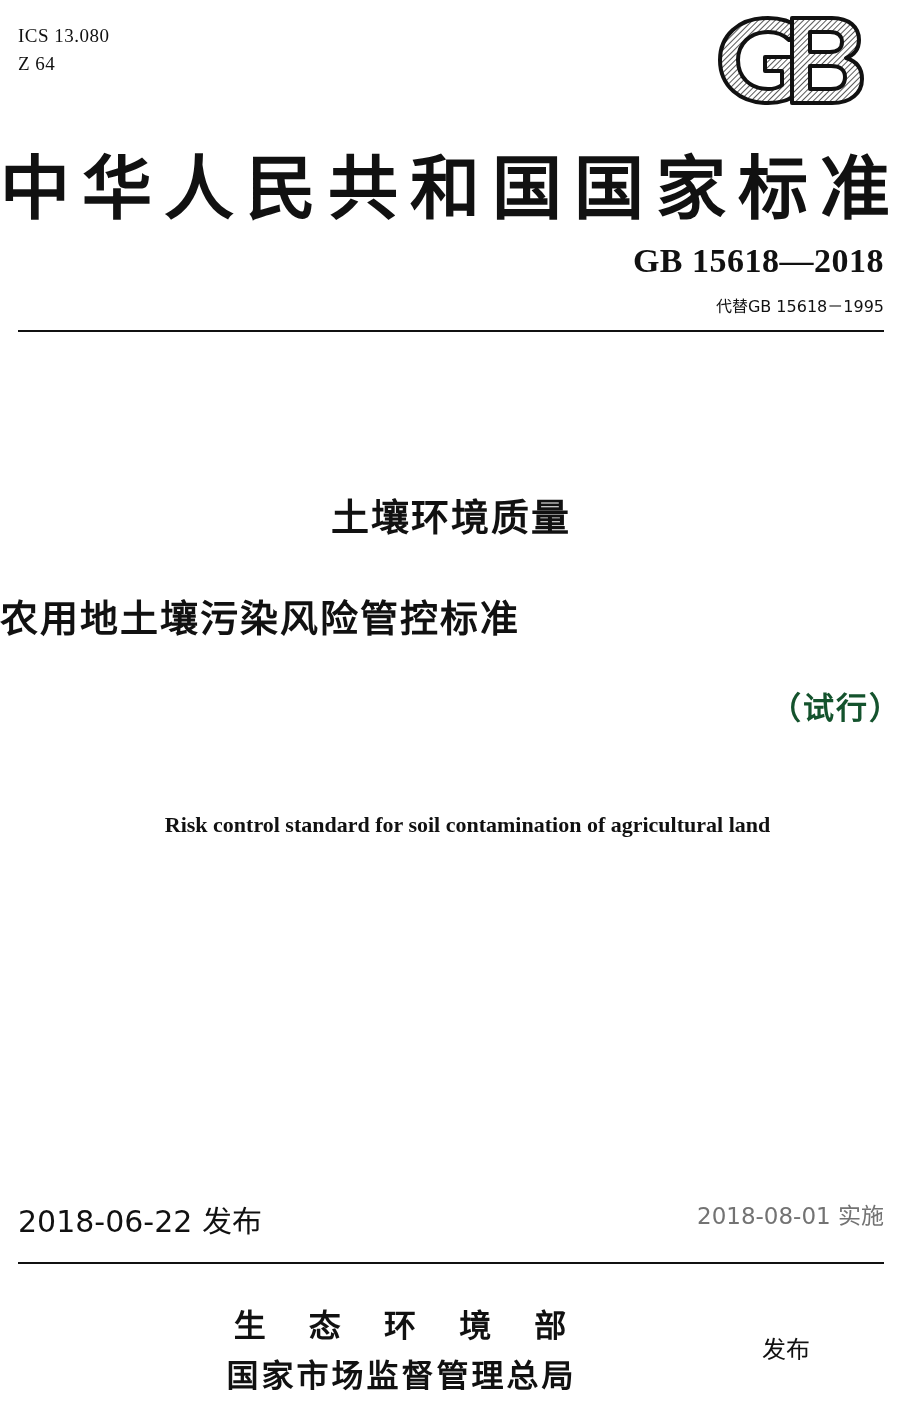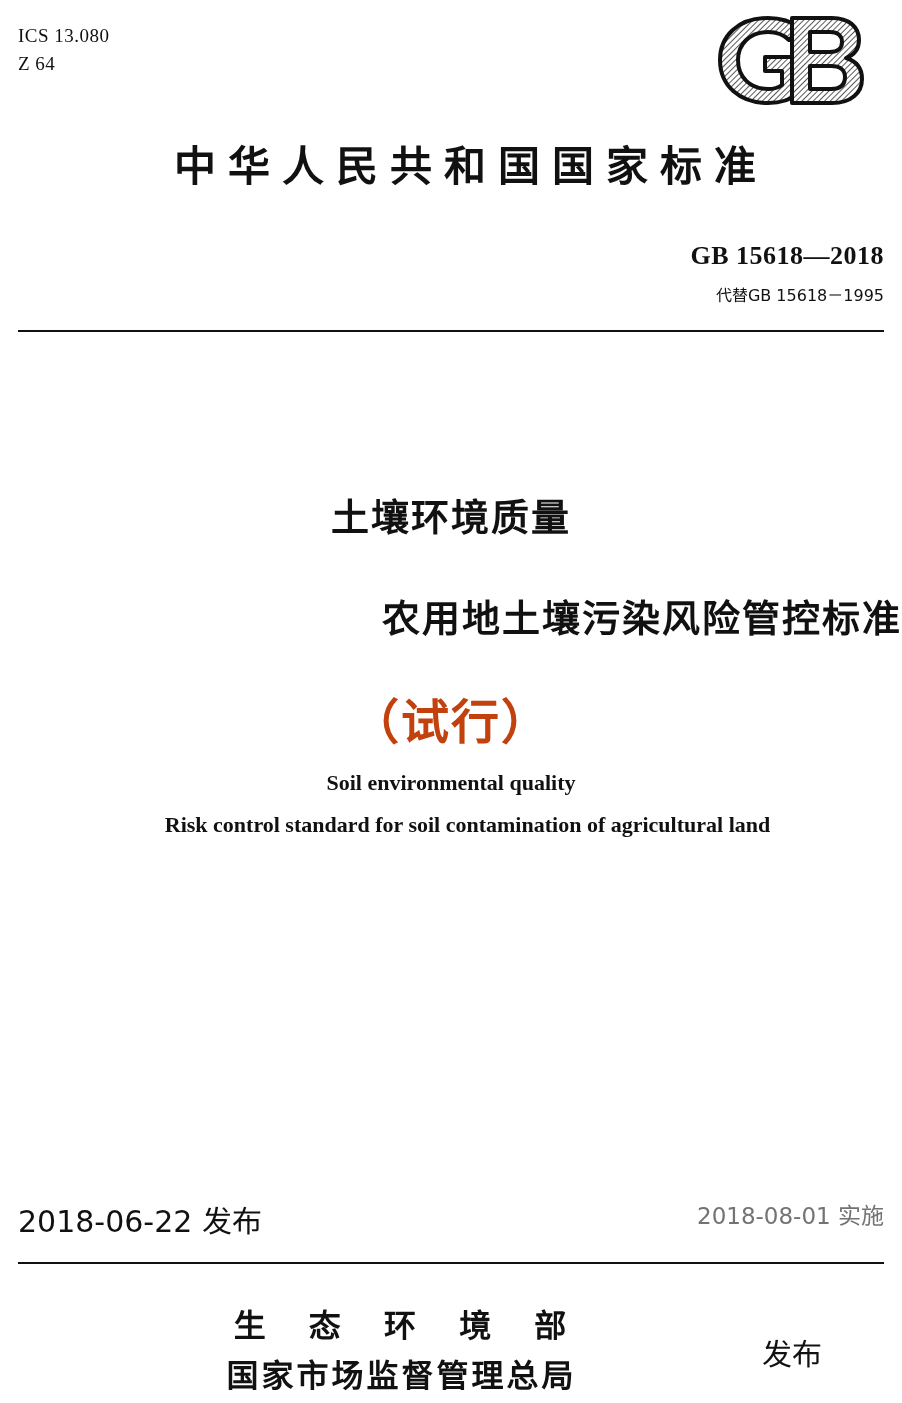--- a/index.html
+++ b/index.html
@@ -47,39 +47,38 @@
 
   
   .national-title {
     position: absolute;
     left: 0;
     right: 0;
     top: 132px;
     text-align: center;
     font-family: "DejaVu Sans", sans-serif;
     font-weight: bold;
-    font-size: 42px;
+    font-size: 70px;
     letter-spacing: 12px;
     color: #111;
     white-space: nowrap;
-    padding-left: 40px;
   }
 
   
   .std-number {
     position: absolute;
     right: 18px;
     top: 238px;
     text-align: right;
     line-height: 1.35;
   }
   .std-number .num {
     font-family: "Liberation Serif", serif;
     font-weight: bold;
-    font-size: 26px;
+    font-size: 34px;
     letter-spacing: 0.5px;
     color: #111;
     white-space: nowrap;
   }
   .std-number .replaces {
     font-family: "DejaVu Sans", sans-serif;
     font-size: 16px;
     color: #111;
     white-space: nowrap;
     margin-top: 12px;
@@ -104,37 +103,37 @@
     font-family: "DejaVu Sans", sans-serif;
     font-weight: bold;
     font-size: 38px;
     letter-spacing: 2px;
     color: #111;
   }
   .title-zh-2 {
     position: absolute;
     left: 0; right: 0;
     top: 588px;
-    text-align: right;
+    text-align: left;
     font-family: "DejaVu Sans", sans-serif;
     font-weight: bold;
     font-size: 38px;
     letter-spacing: 2px;
     color: #111;
   }
   .title-zh-3 {
     position: absolute;
     left: 0; right: 0;
     top: 683px;
-    text-align: center;
-    font-family: "DejaVu Sans", sans-serif;
-    font-weight: bold;
-    font-size: 48px;
+    text-align: right;
+    font-family: "DejaVu Sans", sans-serif;
+    font-weight: bold;
+    font-size: 31px;
     letter-spacing: 2px;
-    color: #c2410c;
+    color: #14532d;
   }
   .title-en-1 {
     position: absolute;
     left: 0; right: 0;
     top: 770px;
     text-align: center;
     font-family: "Liberation Serif", serif;
     font-weight: bold;
     font-size: 22px;
     color: #111;
@@ -194,21 +193,21 @@
     font-size: 32px;
     letter-spacing: 3px;
     color: #111;
     text-indent: 3px;
   }
   .publish-word {
     position: absolute;
     left: 762px;
     top: 1330px;
     font-family: "DejaVu Sans", sans-serif;
-    font-size: 30px;
+    font-size: 24px;
     color: #111;
     white-space: nowrap;
   }
 </style>
 </head>
 <body>
 
 <div class="page">
 
   <div class="ics-block">
@@ -263,21 +262,20 @@
     <div class="num">GB 15618—2018</div>
     <div class="replaces">代替GB 15618－1995</div>
   </div>
 
   <div class="rule rule-top"></div>
   <div class="rule rule-bottom"></div>
 
   <div class="title-zh-1">土壤环境质量</div>
   <div class="title-zh-2">农用地土壤污染风险管控标准</div>
   <div class="title-zh-3">（试行）</div>
-  <div class="title-en-1">Soil environmental quality</div>
   <div class="title-en-2">Risk control standard for soil contamination of agricultural land</div>
 
   <div class="date-issue">2018-06-22 发布</div>
   <div class="date-effective">2018-08-01 实施</div>
 
   <div class="issuer">
     <div class="line1">生 态 环 境 部</div>
     <div class="line2">国家市场监督管理总局</div>
   </div>
   <div class="publish-word">发布</div>

